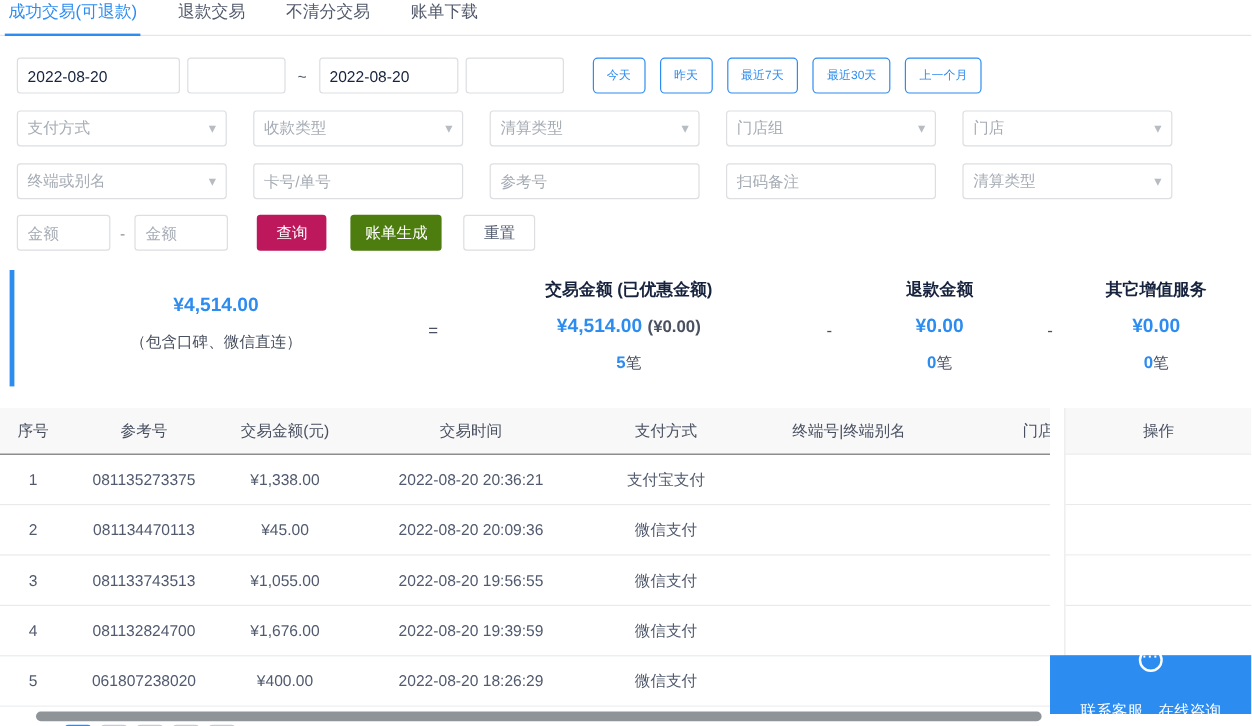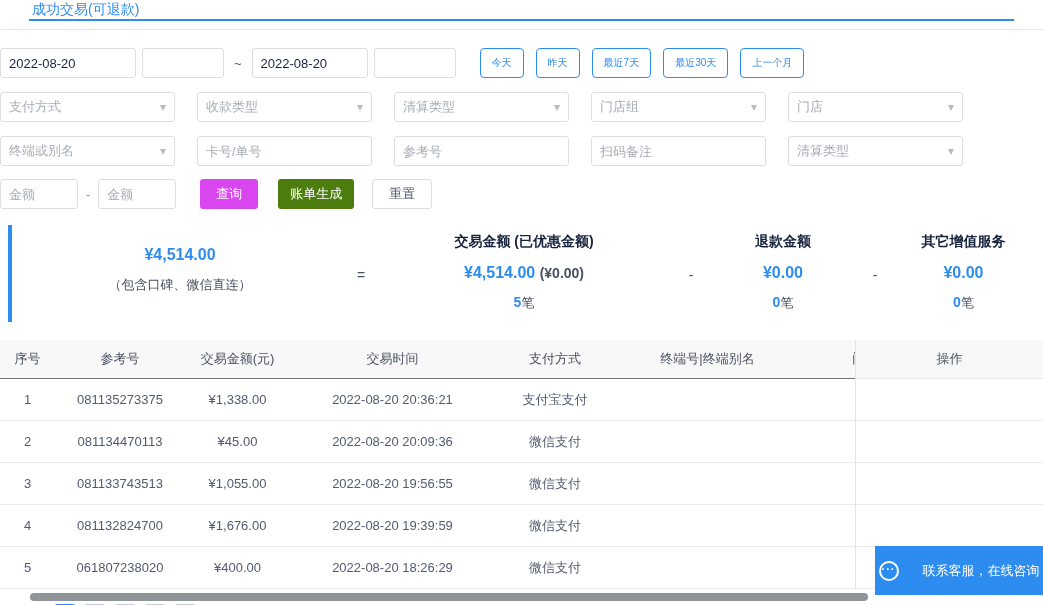--- a/index.html
+++ b/index.html
@@ -1,27 +1,27 @@
 <!DOCTYPE html>
 <html><head>
 <meta charset="utf-8">
 <style>
   * { margin:0; padding:0; }
   body { background:#fff; }
   .page { position:relative; width:1043px; height:605px; overflow:hidden; background:#fff;
           font-family:"Liberation Sans","DejaVu Sans",sans-serif; }
 
   
-  .tabs { display:flex; gap:28px; padding:0 29px; border-bottom:1px solid #e3e5e8; height:30px; box-sizing:border-box;flex-direction:column; }
+  .tabs { display:flex; gap:28px; padding:0 4px; border-bottom:1px solid #e3e5e8; height:30px; box-sizing:border-box; }
   .tab { font-size:14px; color:#51586a; height:30px; box-sizing:border-box; padding:1px 3px 0;
          border-bottom:2px solid transparent; cursor:pointer; white-space:nowrap; }
   .tab.active { color:#2d8cf0; border-bottom-color:#2d8cf0; }
 
   
-  .filters { padding:0 0; }
+  .filters { padding:0 14px; }
   .frow { display:flex; align-items:center; }
   .frow-date { margin-top:18px; gap:6px; }
   .ipt { height:30px; box-sizing:border-box; border:1px solid #dcdee2; border-radius:3px; padding:0 8px;
          font-size:13px; color:#17233d; outline:none; font-family:inherit; background:#fff; }
   .ipt::placeholder { color:#a6acb5; }
   .date { width:136px; }
   .time { width:82px; }
   .date2 { width:116px; }
   .sep { margin:0 4px; color:#515a6e; font-size:13px; }
   .qwrap { display:flex; gap:12px; margin-left:18px; }
@@ -33,21 +33,21 @@
          display:flex; align-items:center; justify-content:space-between; padding:0 8px; cursor:pointer; background:#fff; }
   .sel .ph { font-size:13px; color:#a6acb5; }
   .caret::before { content:"▾"; }
   .caret { font-size:12px; color:#b7bbc2; line-height:1; }
   .w175 { width:175px; }
 
   .frow-amt { margin-top:13px; }
   .amt { width:78px; }
   .dash { margin:0 8px; color:#8a9099; font-size:13px; }
   .btn { height:30px; border:none; border-radius:3px; font-size:13px; color:#fff; cursor:pointer; font-family:inherit; }
-  .btn-search { width:58px; background:#d946ef; margin-left:24px; }
+  .btn-search { width:58px; background:#be185d; margin-left:24px; }
   .btn-bill { width:76px; background:#4d7c0f; margin-left:20px; }
   .btn-reset { width:60px; background:#fff; border:1px solid #dcdee2; color:#515a6e; margin-left:18px; }
 
   
   .summary { margin:16px 0 0 8px; border-left:4px solid #2d8cf0; padding:8px 8px 10px 0;
              display:grid; grid-template-columns:336px 26px 300px 34px 150px 34px 1fr; }
   .sblock { text-align:center; }
   .stitle { font-size:14px; font-weight:bold; color:#17233d; white-space:nowrap; }
   .samount { margin-top:13px; font-size:16px; font-weight:bold; color:#2d8cf0; white-space:nowrap; }
   .sdiscount { color:#495060; font-size:14px; }
@@ -56,36 +56,36 @@
   .sop { text-align:center; padding-top:34px; color:#495060; font-size:14px; }
 
   
   .table-area { position:relative; margin-top:18px; height:249px; }
   .tbl-scroll { width:875px; height:249px; overflow:hidden; }
   table.tbl { border-collapse:collapse; table-layout:fixed; width:930px; }
   .tbl th { height:38px; background:#f8f8f9; font-weight:normal; font-size:13px; color:#495060;
             border-bottom:1px solid #737373; text-align:center; white-space:nowrap; }
   .tbl td { height:41px; border-bottom:1px solid #e8eaec; font-size:13px; color:#515a6e;
             text-align:center; white-space:nowrap; overflow:hidden; }
-  .fixed-col { position:absolute; top:0; right:0; width:188px; height:249px; background:#fff;
+  .fixed-col { position:absolute; top:0; right:0; width:156px; height:249px; background:#fff;
                border-left:1px solid #e0e3e7; box-sizing:border-box; z-index:2; }
   .fhead { height:39px; background:#f8f8f9; display:flex; align-items:center; justify-content:center;
            font-size:13px; color:#495060; border-bottom:1px solid #e8eaec; box-sizing:border-box; }
   .fcell { height:42px; border-bottom:1px solid #e8eaec; box-sizing:border-box; background:#fff; }
 
   
   .hscroll { margin:4px 0 0 30px; width:838px; height:8px; border-radius:4px; background:#8f9499; cursor:pointer; }
   .pagination { display:flex; gap:8px; margin:3px 0 0 54px; }
   .pg { width:22px; height:22px; border:1px solid #c8ccd2; border-radius:3px; background:#fff; box-sizing:border-box; cursor:pointer; }
   .pg.active { border-color:#2d8cf0; }
 
   
   .support-btn { position:absolute; right:0; bottom:10px; width:168px; height:49px; background:#2d8cf0;
                  color:#fff; display:flex; align-items:center; justify-content:center; gap:24px;
-                 font-size:13px; cursor:pointer; z-index:5; white-space:nowrap; }
+                 font-size:13px; cursor:pointer; z-index:5; white-space:nowrap;flex-direction:column; }
   .chat-icon { width:20px; height:20px; border:2px solid #fff; border-radius:50%;
                display:flex; align-items:center; justify-content:center; box-sizing:border-box; flex:0 0 auto; }
   .chat-icon::before { content:"···"; font-size:11px; line-height:1; letter-spacing:1px; margin-top:-3px; font-weight:bold; }
 </style>
 </head>
 <body>
 
 <div class="page">
 
   <div class="tabs">

